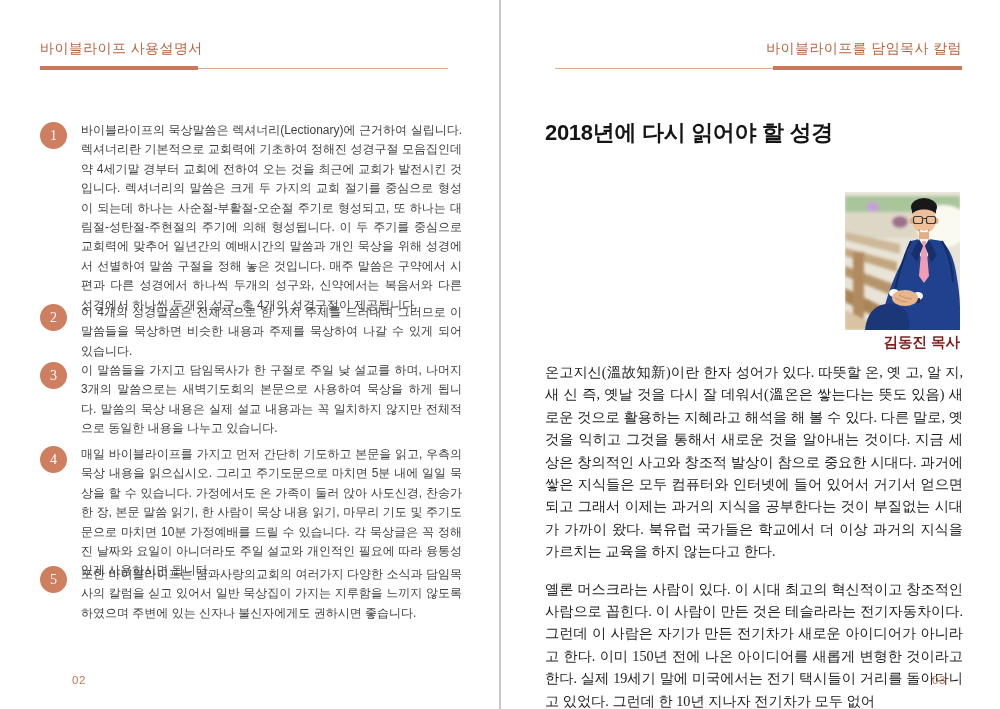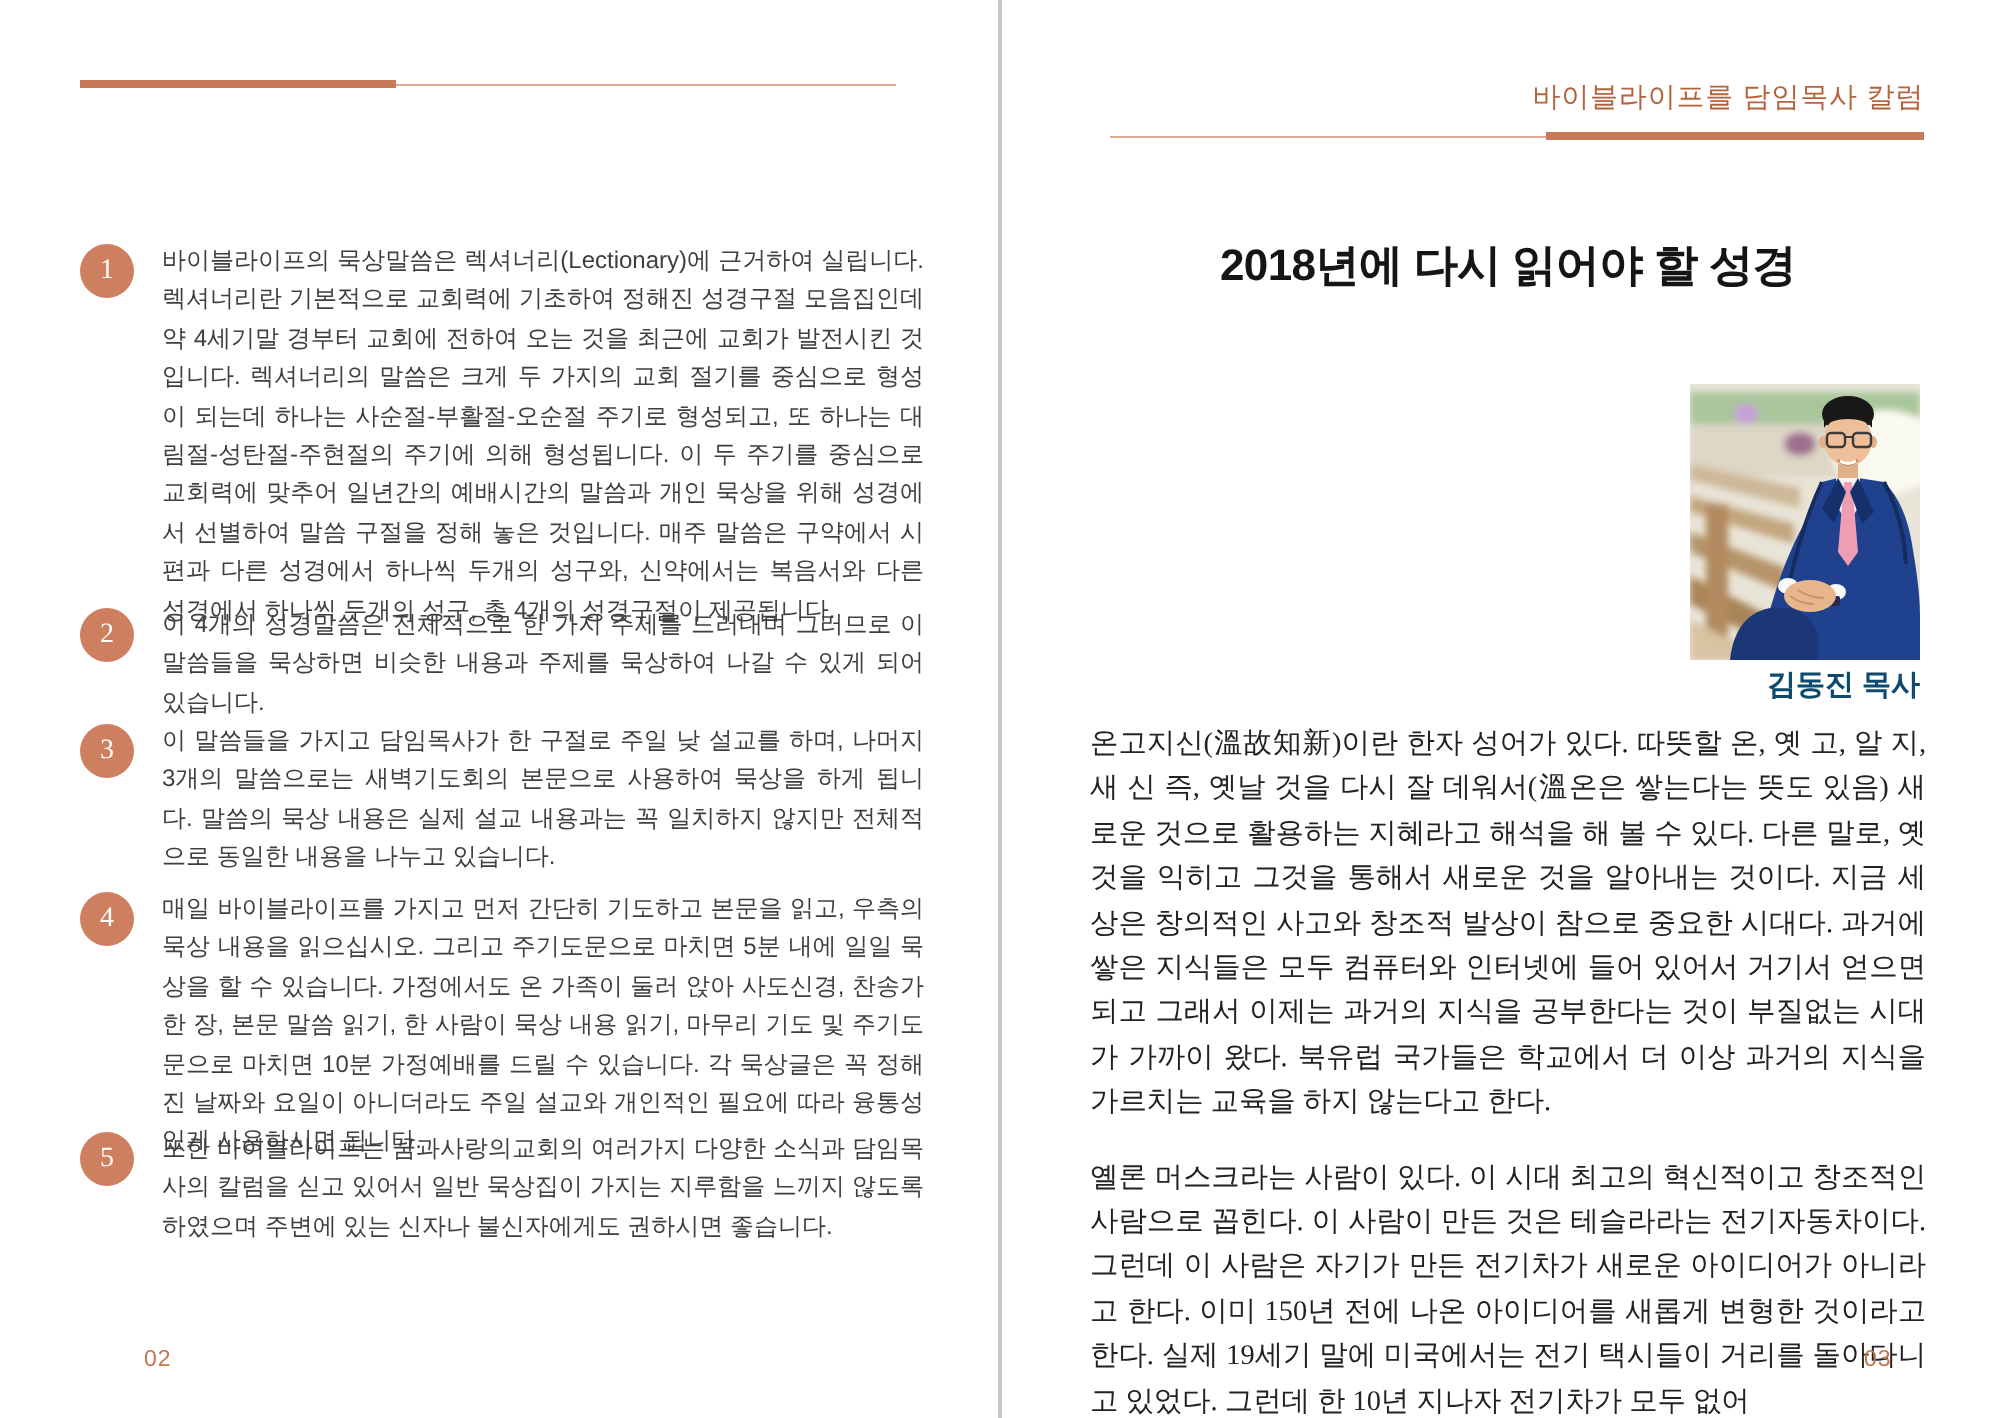--- a/index.html
+++ b/index.html
@@ -39,31 +39,31 @@
     display:flex;align-items:center;justify-content:center;
     margin-top:1px;
   }
   .item-text{
     font-size:12px;line-height:19.4px;color:#3f3f3f;
     text-align:justify;margin:0;
   }
   
   .article-title{
     position:absolute;left:545px;top:118px;width:418px;
-    text-align:center;font-size:22px;font-weight:700;color:#151515;
+    text-align:left;font-size:22px;font-weight:700;color:#151515;
     margin:0;letter-spacing:-.3px;
   }
   .photo{
     position:absolute;left:845px;top:192px;width:115px;height:138px;
     overflow:hidden;
   }
   .photo svg{display:block;}
   .photo-caption{
     position:absolute;left:745px;top:333px;width:215px;
-    text-align:right;font-size:14.5px;font-weight:700;color:#0c4a6e;
+    text-align:right;font-size:14.5px;font-weight:700;color:#7f1d1d;
   }
   .article-body{
     position:absolute;left:545px;top:361px;width:418px;
     font-family:"Liberation Serif","DejaVu Serif",serif;
     font-size:14.2px;line-height:22.4px;color:#222;
     text-align:justify;
   }
   .article-body p{margin:0 0 15px 0;}
   
   .pagenum{
@@ -73,20 +73,21 @@
   .pagenum-right{left:900px;width:62px;text-align:left;}
 </style>
 </head>
 <body>
 
 <div class="spread">
 
   <div>
 
     <div class="hdr hdr-left">
+      <span class="hdr-label">바이블라이프 사용설명서</span>
       <div class="rule rule-left">
         <div class="thin"></div>
         <div class="thick"></div>
       </div>
     </div>
 
     <div class="item" style="top:121px">
       <div class="badge">1</div>
       <p class="item-text">바이블라이프의 묵상말씀은 렉셔너리(Lectionary)에 근거하여 실립니다. 렉셔너리란 기본적으로 교회력에 기초하여 정해진 성경구절 모음집인데 약 4세기말 경부터 교회에 전하여 오는 것을 최근에 교회가 발전시킨 것입니다. 렉셔너리의 말씀은 크게 두 가지의 교회 절기를 중심으로 형성이 되는데 하나는 사순절-부활절-오순절 주기로 형성되고, 또 하나는 대림절-성탄절-주현절의 주기에 의해 형성됩니다. 이 두 주기를 중심으로 교회력에 맞추어 일년간의 예배시간의 말씀과 개인 묵상을 위해 성경에서 선별하여 말씀 구절을 정해 놓은 것입니다. 매주 말씀은 구약에서 시편과 다른 성경에서 하나씩 두개의 성구와, 신약에서는 복음서와 다른 성경에서 하나씩 두개의 성구, 총 4개의 성경구절이 제공됩니다.</p>
     </div>

